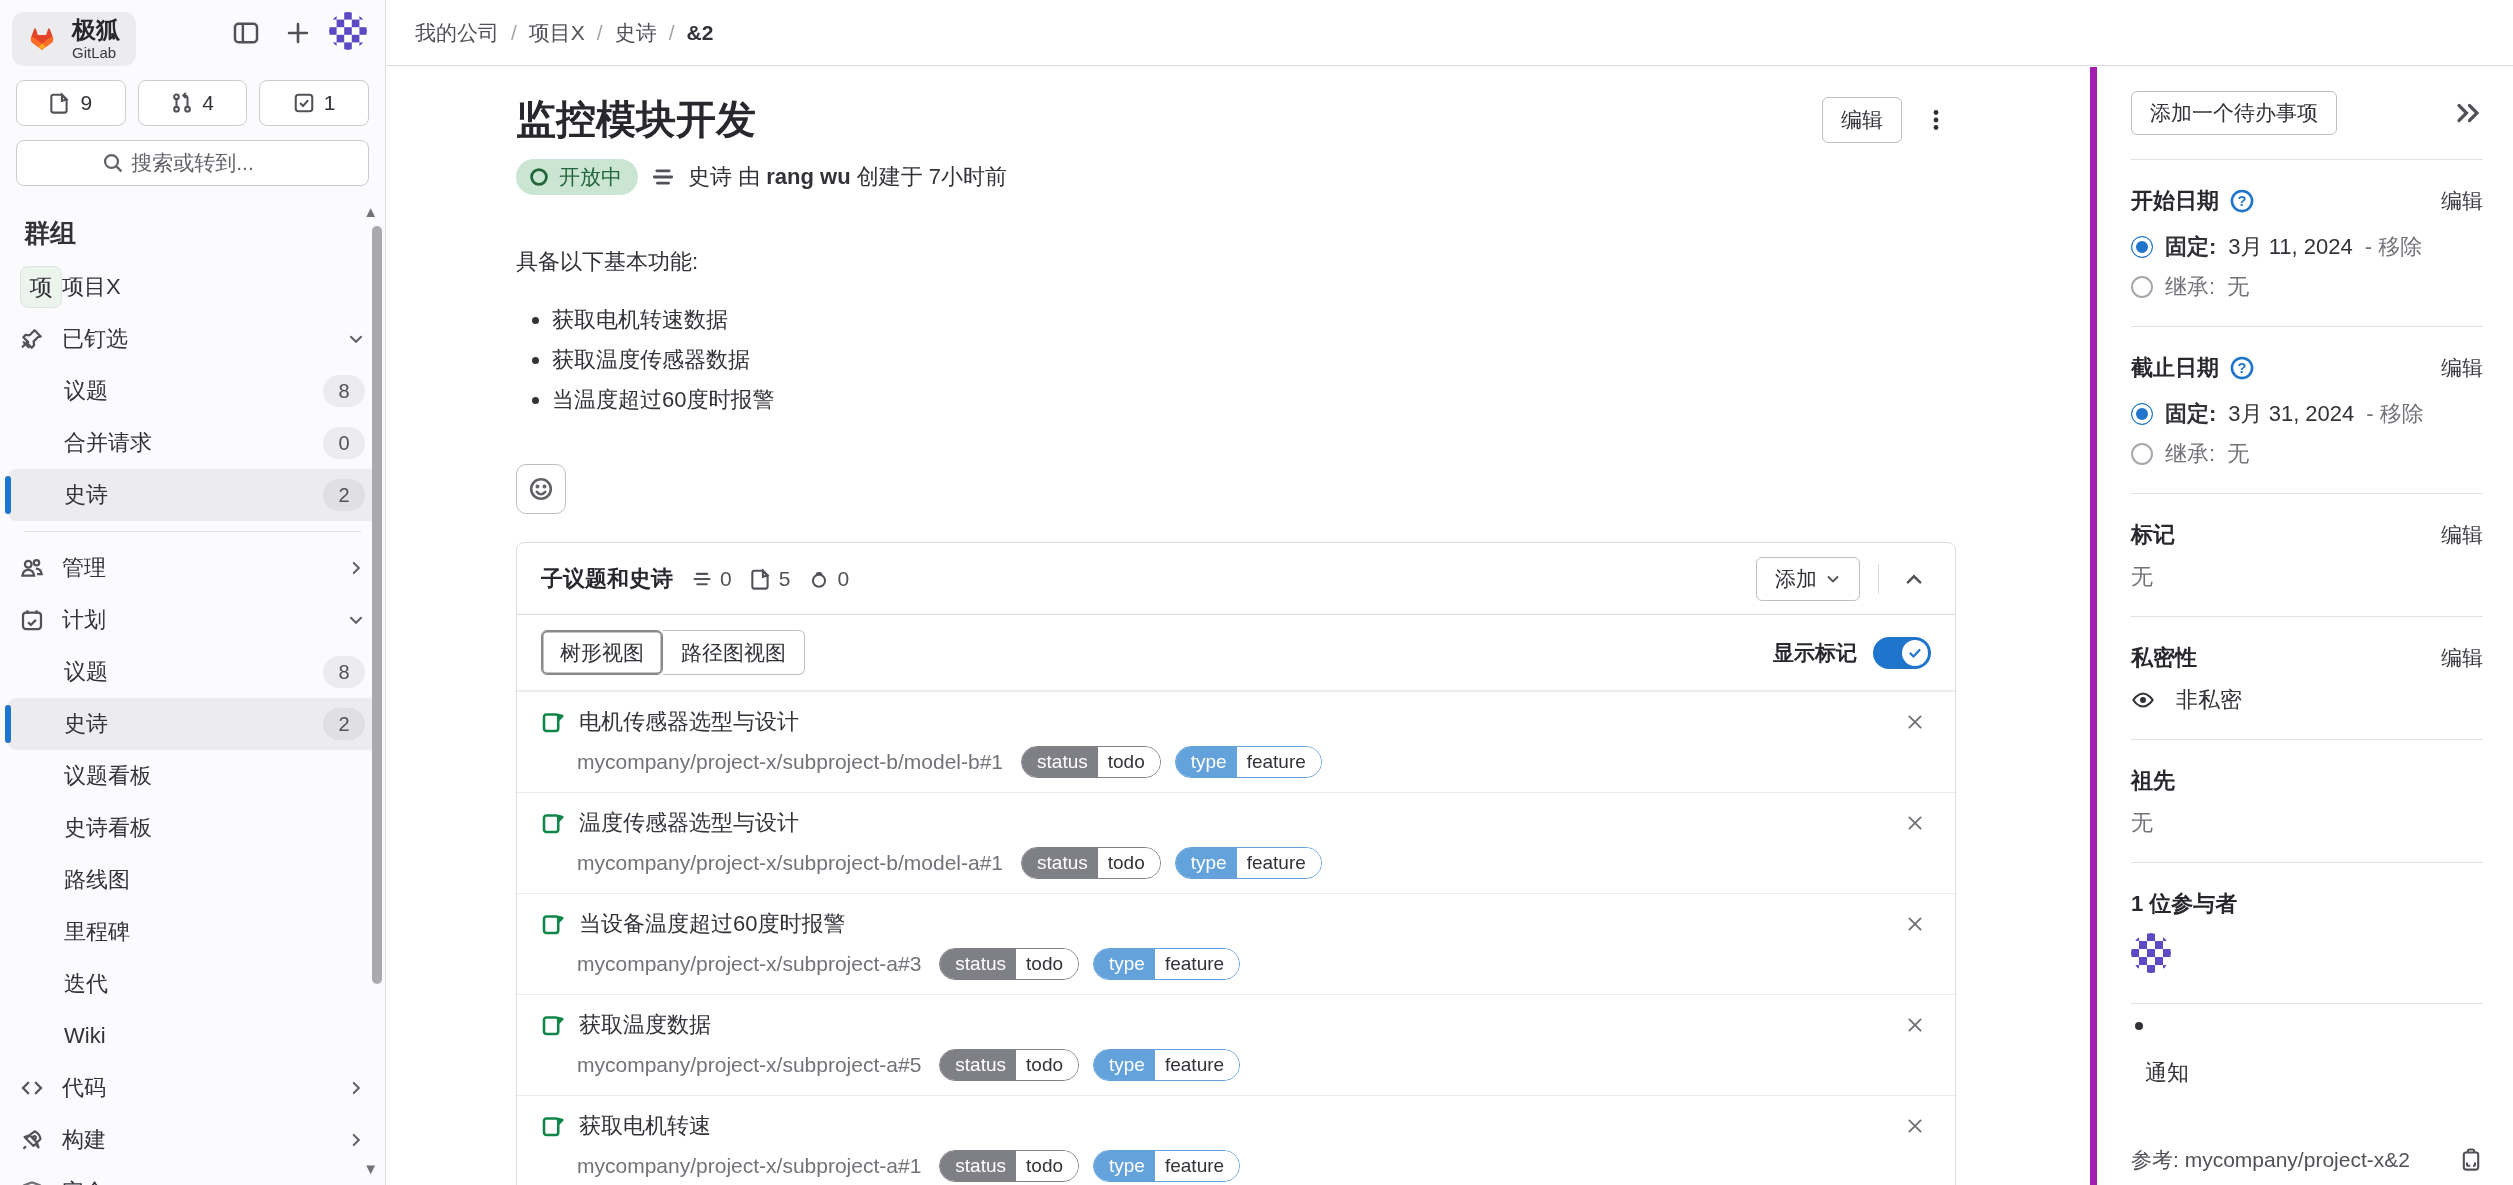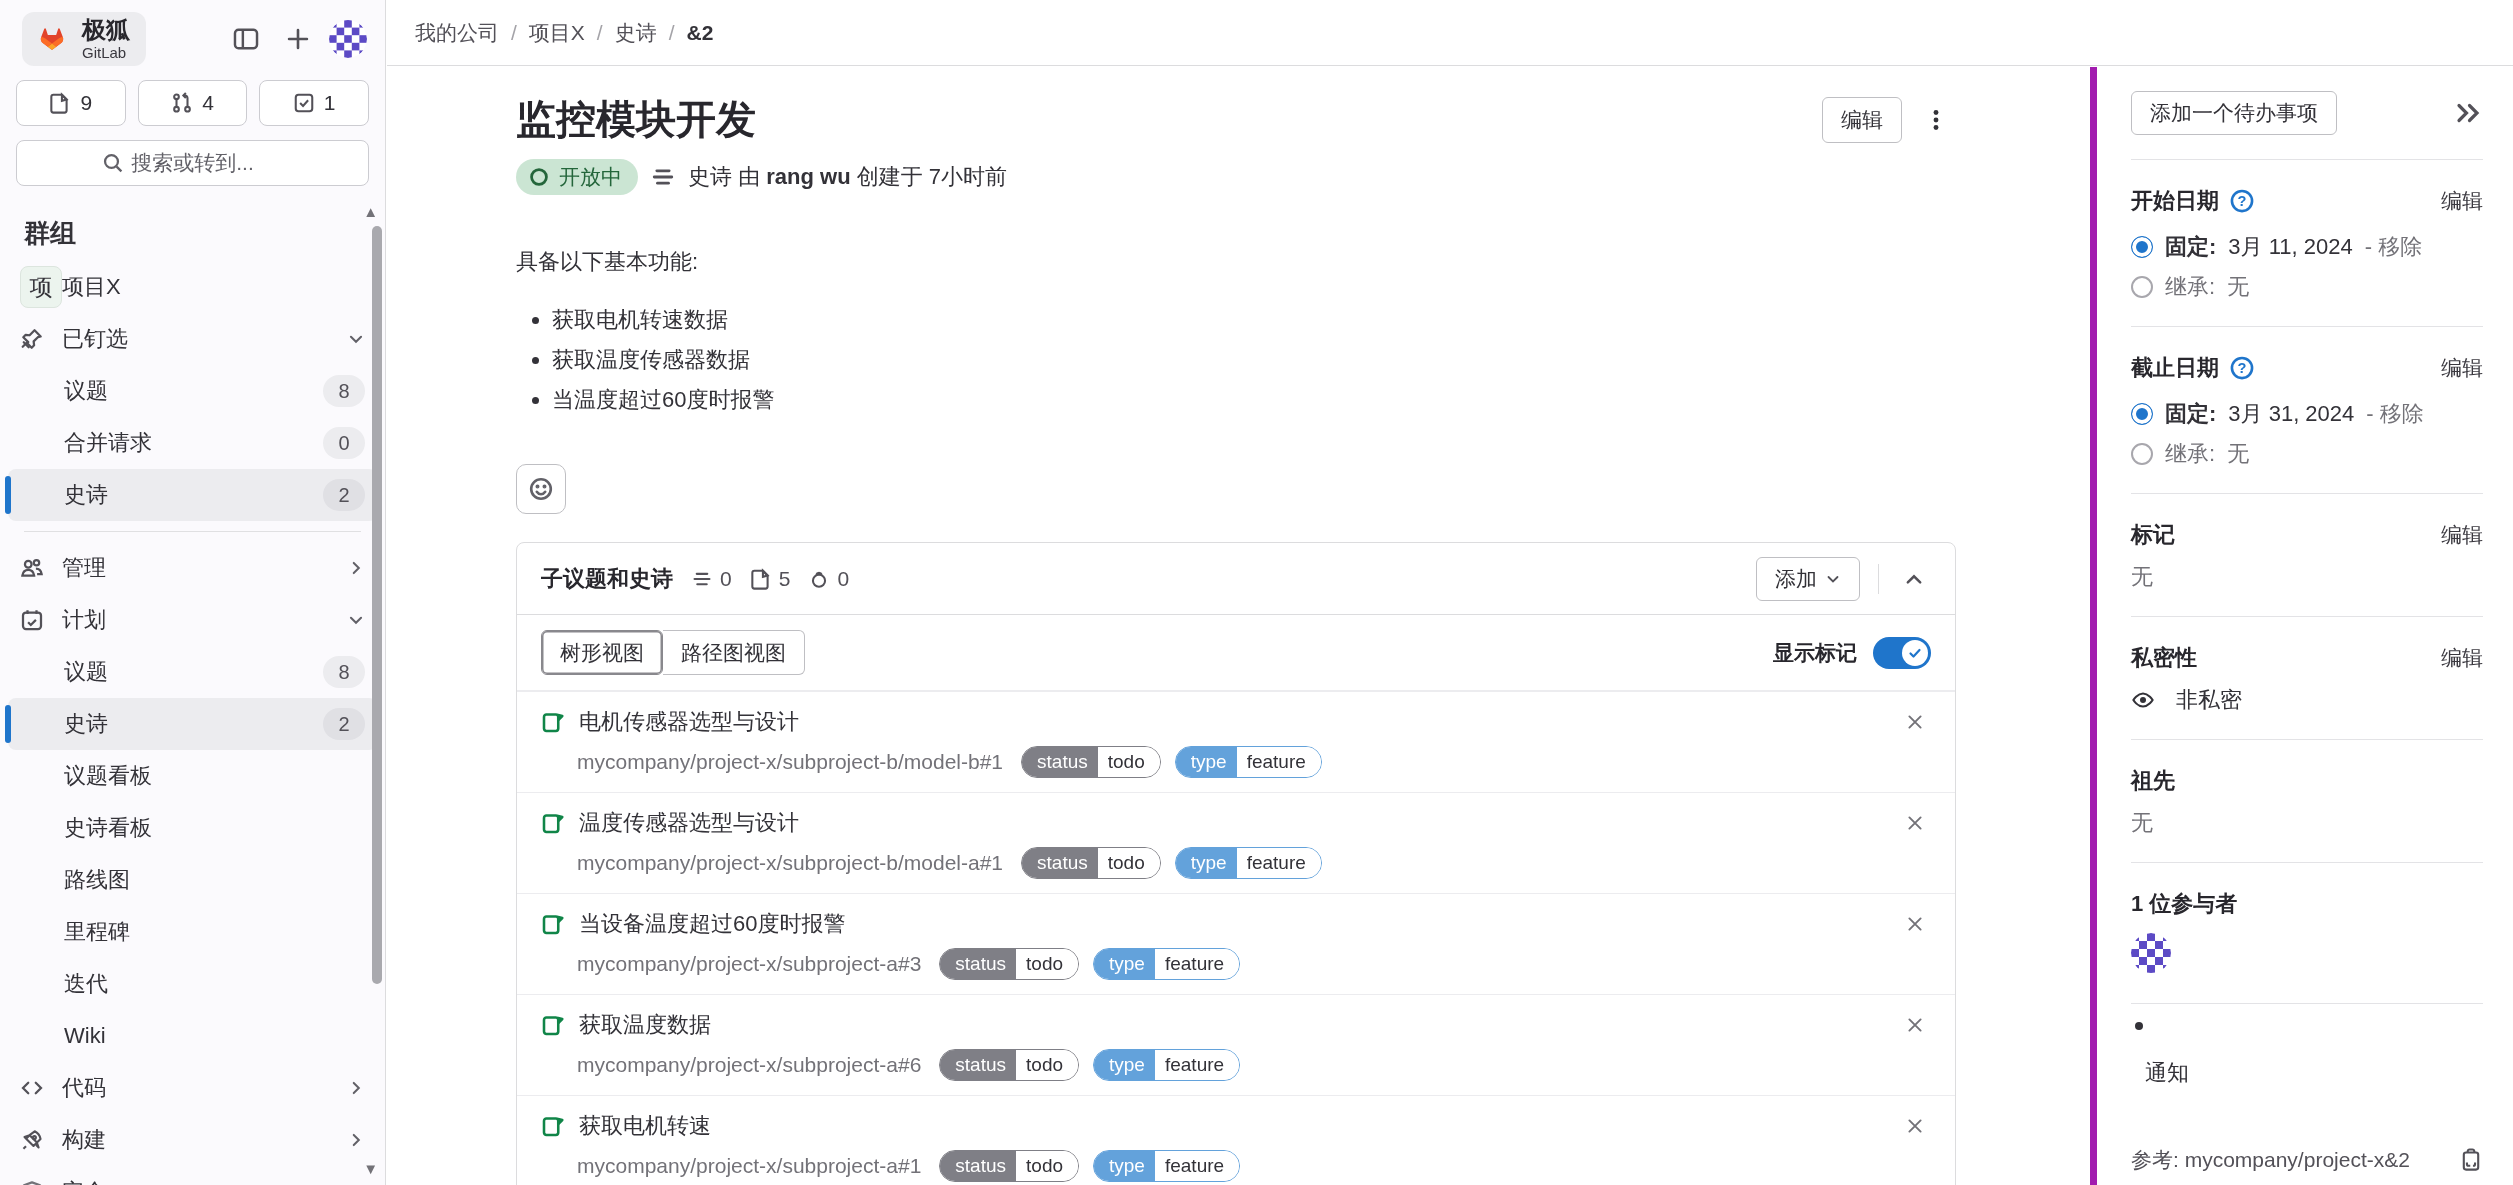--- a/index.html
+++ b/index.html
@@ -6,21 +6,21 @@
   html,body { width:2513px; height:1185px; overflow:hidden; }
   body {
     font-family:"Liberation Sans","DejaVu Sans",sans-serif;
     color:#333238; background:#fff; font-size:22px;
   }
   .ico { display:inline-flex; align-items:center; justify-content:center; flex:none; }
 
   
   .super-sidebar { position:absolute; left:0; top:0; width:386px; height:1185px;
     background:#fbfafd; border-right:1px solid #dcdcde; }
-  .sb-head { display:flex; align-items:center; padding:12px 18px 6px 22px; gap:10px; }
+  .sb-head { display:flex; align-items:flex-start; padding:12px 18px 6px 12px; gap:10px; }
   .logo-chip { display:flex; align-items:center; gap:8px; background:#ececef; border-radius:12px; padding:5px 16px 5px 8px; }
   .logo-txt { line-height:1; }
   .logo-txt .zh { font-size:24px; font-weight:700; color:#28272d; }
   .logo-txt .en { font-size:15px; color:#3a383f; margin-top:3px; }
   .sb-head .spacer { flex:1; }
   .icon-btn { background:none; border:none; cursor:pointer; display:inline-flex; align-items:center; justify-content:center;
     width:42px; height:42px; border-radius:8px; color:#535158; }
   .avatar { width:38px; height:38px; border-radius:50%; overflow:hidden; flex:none; }
   .counts-row { display:flex; gap:12px; padding:8px 16px 0; }
   .count-btn { flex:1; height:46px; background:#fff; border:1px solid #ccccd1; border-radius:8px;
@@ -636,21 +636,21 @@
               </svg>
           </span>
           <span class="ti-title">获取温度数据</span>
           <button class="ti-close">
             <svg width="20" height="20" viewBox="0 0 16 16" stroke="#737278" stroke-width="1.5" stroke-linecap="round">
                 <path d="M3.5 3.5l9 9M12.5 3.5l-9 9"></path>
               </svg>
           </button>
         </div>
         <div class="ti-bottom">
-          <span class="ti-path">mycompany/project-x/subproject-a#6</span>
+          <span class="ti-path">mycompany/project-x/subproject-a#5</span>
           <span class="slabels">
             <span class="slabel gray">
                 <span class="k">status</span>
                 <span class="v">todo</span>
               </span>
             <span class="slabel blue">
                 <span class="k">type</span>
                 <span class="v">feature</span>
               </span>
           </span>

